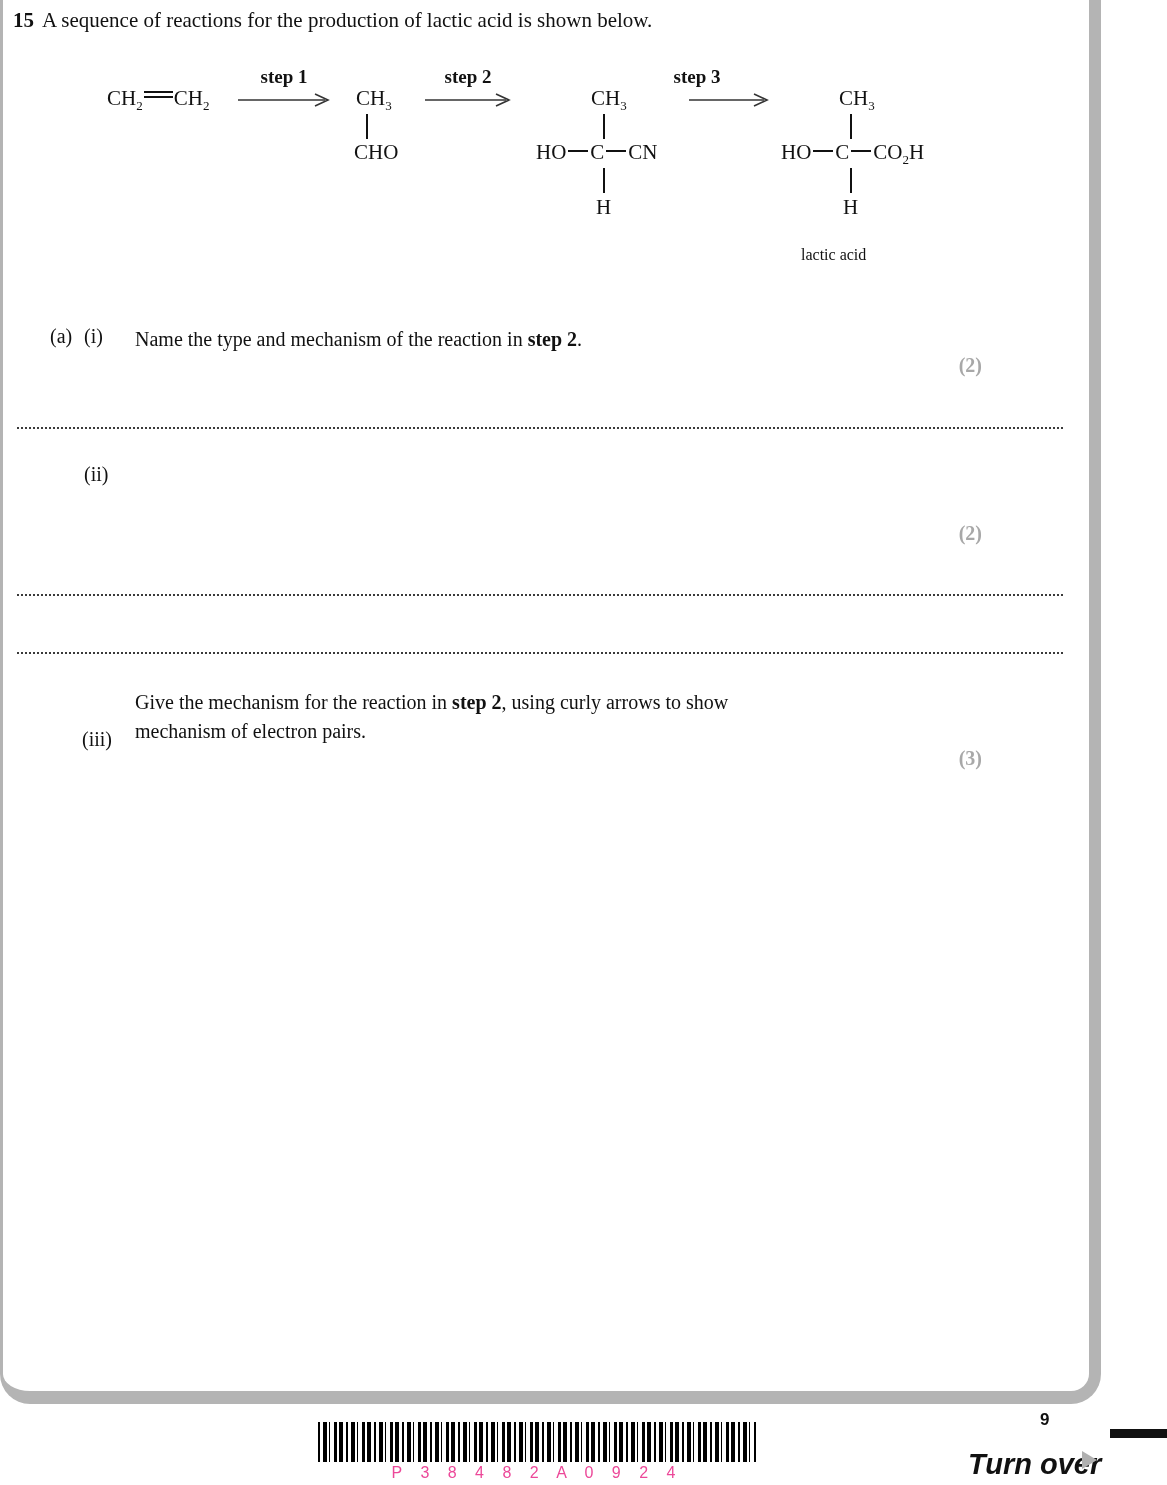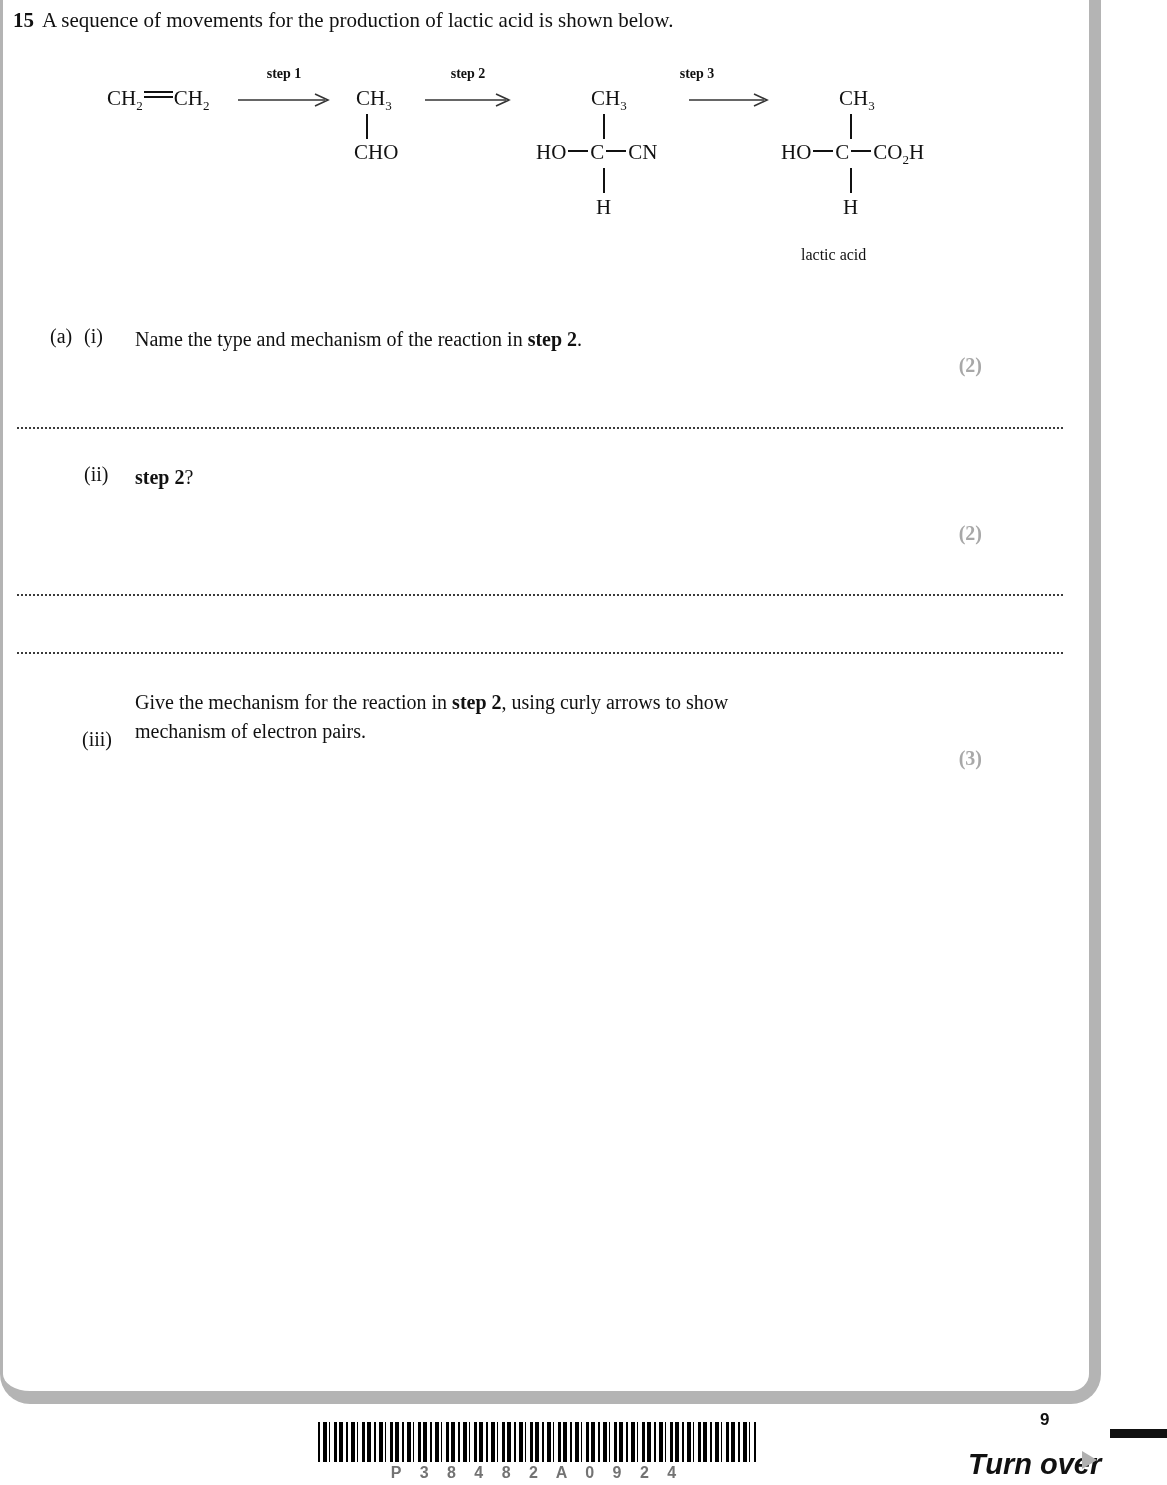--- a/index.html
+++ b/index.html
@@ -16,55 +16,55 @@
     border-right:12px solid #b4b4b4;
     border-bottom:13px solid #b4b4b4;
     border-radius:0 0 30px 30px;
   }
   
   .qnum{font-weight:bold;font-size:21px;}
   .intro{font-size:21px;}
   
   .mol{font-size:21px;white-space:nowrap;}
   .mol sub{font-size:13px;}
-  .steplabel{font-weight:bold;font-size:14px;text-align:center;}
+  .steplabel{font-weight:bold;font-size:19px;text-align:center;}
   .vbond{width:2px;background:#111;}
   .hbond{display:inline-block;width:20px;height:2px;background:#111;vertical-align:7px;margin:0 2px;}
   .dbond{display:inline-block;width:29px;height:3px;border-top:2px solid #111;border-bottom:2px solid #111;vertical-align:7px;margin:0 1px;}
   .caption{font-size:16px;}
   
   .qtext{font-size:20px;line-height:29px;}
   .qlabel{font-size:20px;}
   .b{font-weight:bold;}
   .marks{font-size:20px;font-weight:bold;color:#a8a8a8;width:62px;text-align:right;}
   .dotline{height:0;border-bottom:2px dotted #3a3a3a;}
   
   .barcode-bars{
     width:438px;height:40px;
     background:repeating-linear-gradient(90deg,
       #000 0 2px,#fff 2px 5px,#000 5px 9px,#fff 9px 11px,
       #000 11px 12px,#fff 12px 16px,#000 16px 19px,#fff 19px 21px,
       #000 21px 25px,#fff 25px 28px);
   }
   .barcode-text{
-    font-family:"Liberation Sans", sans-serif;font-size:16px;color:#737373;
-    letter-spacing:7px;text-align:center;margin-top:2px;white-space:nowrap;font-weight:bold;
+    font-family:"Liberation Sans", sans-serif;font-size:16px;color:#ec4899;
+    letter-spacing:7px;text-align:center;margin-top:2px;white-space:nowrap;
   }
   .pagenum{font-family:"Liberation Sans", sans-serif;font-weight:bold;font-size:17px;}
   .edgebar{background:#111;}
   .turnover{font-family:"Liberation Sans", sans-serif;font-weight:bold;font-style:italic;font-size:29px;}
   .tri{width:0;height:0;border-left:15px solid #b0b0b0;border-top:9px solid transparent;border-bottom:9px solid transparent;}
 </style>
 </head>
 <body>
 
 <div class="sheet"></div>
 
 <span class="abs qnum" style="left:13px;top:8px;">15</span>
-<span class="abs intro" style="left:42px;top:8px;">A sequence of movements for the production of lactic acid is shown below.</span>
+<span class="abs intro" style="left:42px;top:8px;">A sequence of reactions for the production of lactic acid is shown below.</span>
 
 <div class="abs mol" style="left:107px;top:86px;">
   <span>CH</span><sub>2</sub><span class="dbond"></span><span>CH</span><sub>2</sub>
 </div>
 
 <div class="abs steplabel" style="left:237px;top:66px;width:94px;">step 1</div>
 <svg class="abs" style="left:237px;top:93px;" width="96" height="14">
   <line x1="1" y1="7" x2="88" y2="7" stroke="#333" stroke-width="1.6"></line>
   <polyline points="78,1 91,7 78,13" fill="none" stroke="#333" stroke-width="1.6"></polyline>
 </svg>
@@ -111,21 +111,20 @@
 <span class="abs qlabel" style="left:50px;top:325px;">(a)</span>
 <span class="abs qlabel" style="left:84px;top:325px;">(i)</span>
 <div class="abs qtext" style="left:135px;top:325px;width:860px;">
   <span>Name the type and mechanism of the reaction in </span><span class="b">step 2</span><span>.</span>
 </div>
 <div class="abs marks" style="left:920px;top:354px;">(2)</div>
 <div class="abs dotline" style="left:17px;top:427px;width:1046px;"></div>
 
 <span class="abs qlabel" style="left:84px;top:463px;">(ii)</span>
 <div class="abs qtext" style="left:135px;top:463px;width:830px;">
-  <div><span class="b">step 2</span><span>?</span></div>
 </div>
 <div class="abs marks" style="left:920px;top:522px;">(2)</div>
 <div class="abs dotline" style="left:17px;top:594px;width:1046px;"></div>
 <div class="abs dotline" style="left:17px;top:652px;width:1046px;"></div>
 
 <span class="abs qlabel" style="left:82px;top:728px;">(iii)</span>
 <div class="abs qtext" style="left:135px;top:688px;width:830px;">
   <div><span>Give the mechanism for the reaction in </span><span class="b">step 2</span><span>, using curly arrows to show</span></div>
   <div>mechanism of electron pairs.</div>
 </div>

